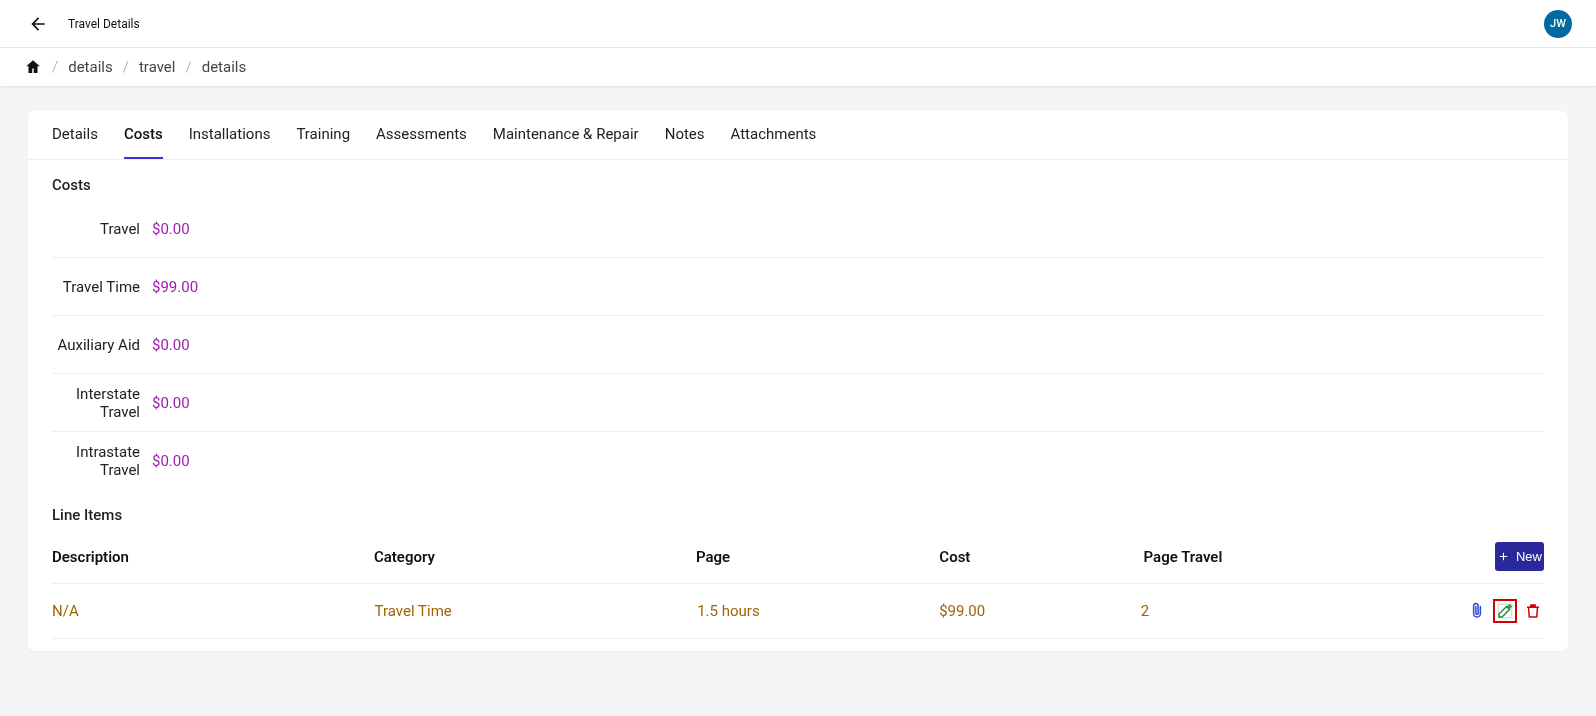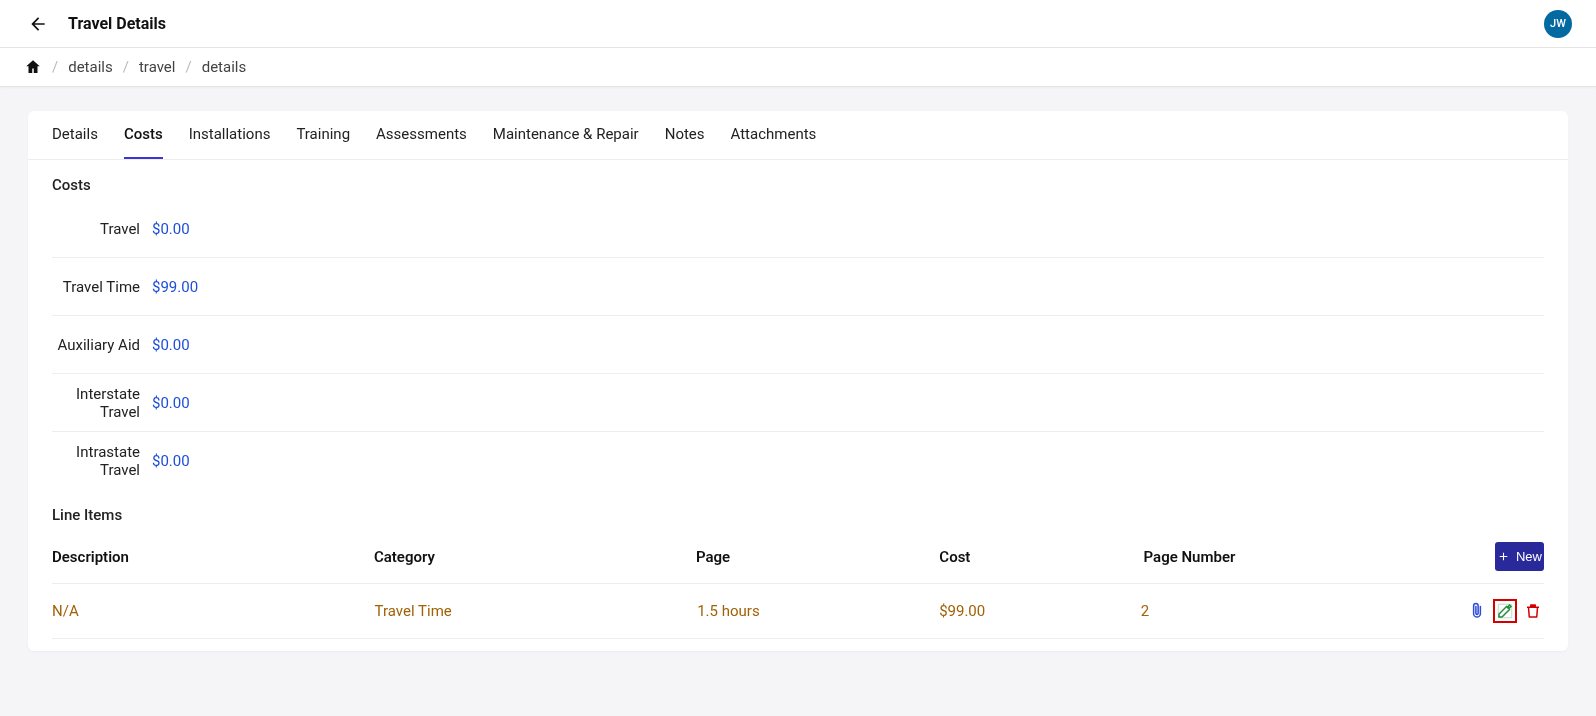--- a/index.html
+++ b/index.html
@@ -1,42 +1,42 @@
 <!DOCTYPE html>
 <html><head>
 <meta charset="utf-8">
 <style>
   * { box-sizing: border-box; margin: 0; padding: 0; }
   body { font-family: -apple-system, BlinkMacSystemFont, "Segoe UI", Roboto, sans-serif; background: #f5f5f7; color: #1a1a1a; }
   
   .topbar { background: #fff; border-bottom: 1px solid #e5e5e7; height: 48px; display: flex; align-items: center; padding: 0 24px; justify-content: space-between; }
   .topbar-left { display: flex; align-items: center; gap: 16px; }
   .back-btn { background: none; border: none; cursor: pointer; padding: 4px; display: flex; align-items: center; }
-  .page-title { font-size: 16px; font-weight: 700; color: #111; }
+  .page-title { font-size: 12px; font-weight: 400; color: #111; }
   .avatar { width: 28px; height: 28px; border-radius: 50%; background: #0369a1; color: #fff; font-size: 11px; font-weight: 500; display: flex; align-items: center; justify-content: center; }
   
   .breadcrumb-bar { background: #fff; padding: 10px 24px; display: flex; align-items: center; gap: 10px; border-bottom: 1px solid #e5e5e7; font-size: 15px; box-shadow: 0 1px 2px rgba(0,0,0,0.04);}
   .breadcrumb-bar .sep { color: #bbb; }
   .breadcrumb-bar .crumb { color: #444; cursor: pointer; }
   .home-ic { display: flex; align-items: center; cursor: pointer; }
   
   .content-wrap { padding: 24px 28px; }
   .card { background: #fff; border-radius: 6px; padding: 0 0 12px 0; box-shadow: 0 1px 2px rgba(0,0,0,0.04); }
   
   .tabs { display: flex; gap: 26px; padding: 0 24px; border-bottom: 1px solid #eee; }
   .tab { padding: 14px 0; font-size: 15px; color: #222; cursor: pointer; border-bottom: 2px solid transparent; }
   .tab.active { color: #111; border-bottom: 2px solid #3b35d4; font-weight: 500; }
   
   .section-title { font-size: 15px; font-weight: 500; padding: 16px 24px 6px 24px; color: #222; }
   
   .cost-grid { padding: 0 24px; }
   .cost-row { display: flex; align-items: center; border-bottom: 1px solid #eee; min-height: 58px; }
   .cost-row:last-child { border-bottom: none; }
   .cost-label { width: 100px; text-align: right; font-size: 15px; color: #222; padding-right: 12px; }
-  .cost-value { font-size: 15px; color: #1d4ed8; }
+  .cost-value { font-size: 15px; color: #a21caf; }
   
   .line-items { padding: 0 24px; }
   .li-head, .li-row { display: grid; grid-template-columns: 1.6fr 1.6fr 1.2fr 1fr 1.4fr 0.6fr; align-items: center; }
   .li-head { font-weight: 600; font-size: 15px; color: #111; padding: 12px 0; border-bottom: 1px solid #eee; gap: 8px; }
   .li-head .actions { display: flex; justify-content: flex-end; }
   .new-btn { background: #29299c; color: #fff; border: none; border-radius: 3px; padding: 7px 2px; font-size: 13px; font-weight: 500; cursor: pointer; display: inline-flex; align-items: center; gap: 6px; }
   .new-btn svg { width: 13px; height: 13px; }
   .li-row { padding: 16px 0; border-bottom: 1px solid #eee; font-size: 15px; color: #a16207; }
   .row-actions { display: flex; gap: 6px; justify-content: flex-end; align-items: center; }
   .ic-btn { background: none; border: none; cursor: pointer; padding: 2px; display: flex; }
@@ -111,21 +111,21 @@
       </div>
     </div>
 
     <div class="section-title">Line Items</div>
     <div class="line-items">
       <div class="li-head">
         <div>Description</div>
         <div>Category</div>
         <div>Page</div>
         <div>Cost</div>
-        <div>Page Number</div>
+        <div>Page Travel</div>
         <div class="actions">
           <button class="new-btn">
             <svg viewBox="0 0 24 24">
                 <path d="M11 5h2v6h6v2h-6v6h-2v-6H5v-2h6z" fill="#fff"></path>
               </svg>
             <span>New</span>
           </button>
         </div>
       </div>
       <div class="li-row">

